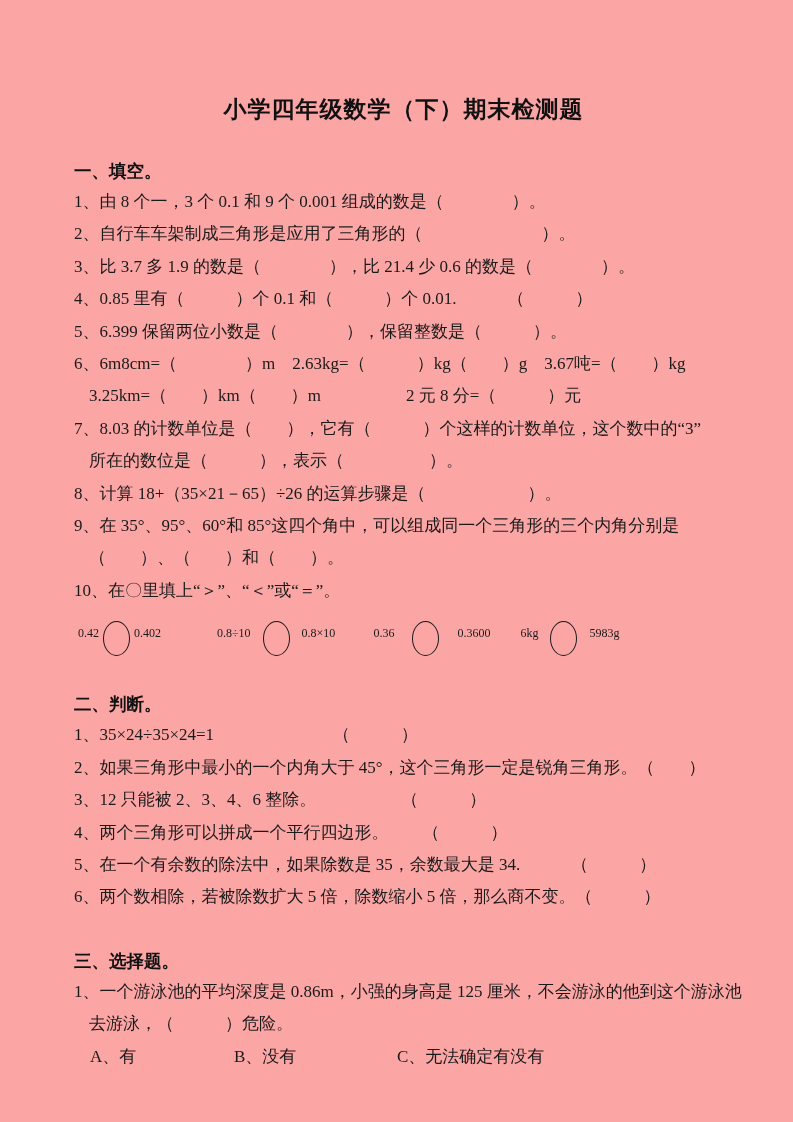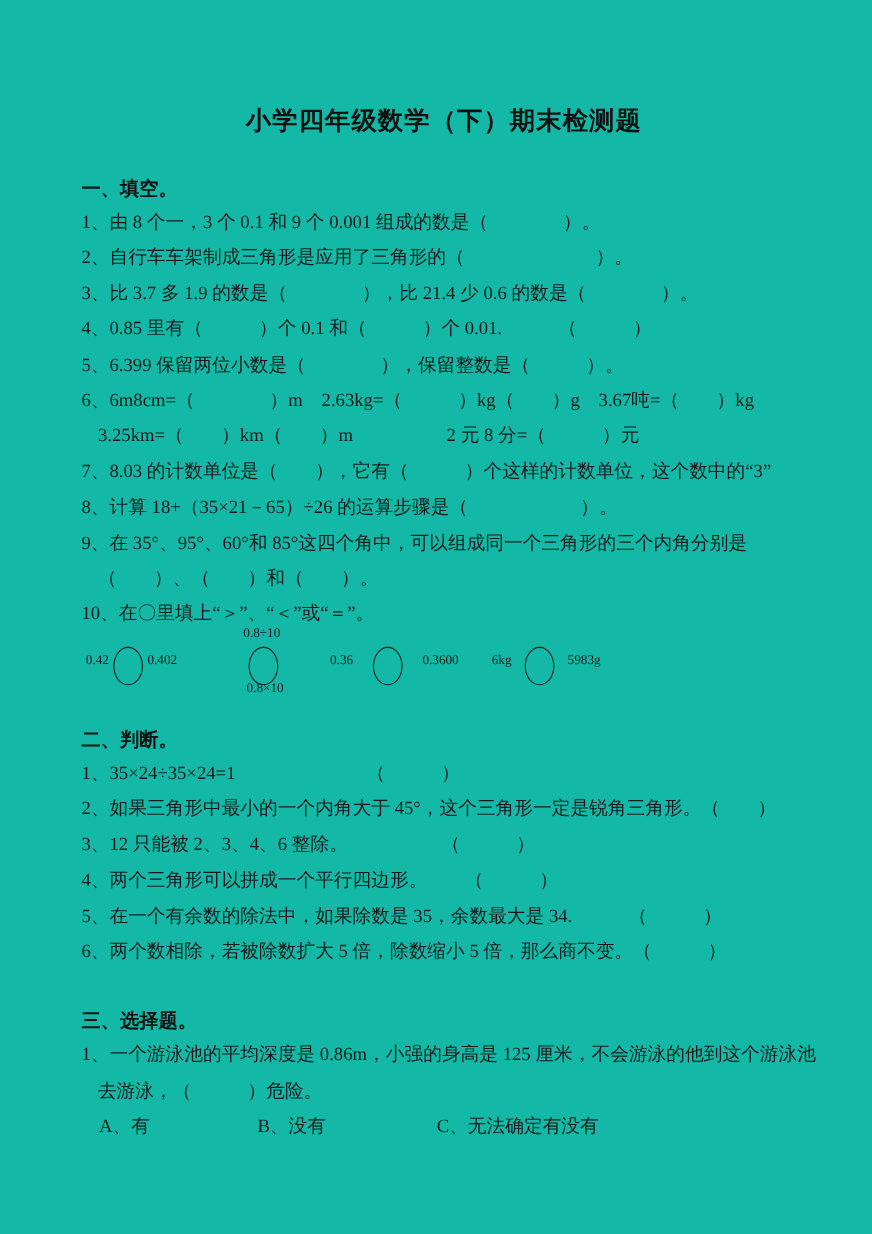--- a/index.html
+++ b/index.html
@@ -12,21 +12,21 @@
     height: 1122px;
     font-family: "Liberation Serif", "DejaVu Serif", serif;
     color: #1a1a1a;
     overflow: hidden;
   }
   .page {
     box-sizing: border-box;
     width: 793px;
     height: 1122px;
     padding: 94px 60px 0 74px;
-    background: #14b8a6;
+    background: #fca5a5;
   }
   .title {
     margin: 0 0 18px 0;
     text-align: center;
     font-family: "Liberation Sans", "DejaVu Sans", sans-serif;
     font-weight: bold;
     font-size: 23px;
     letter-spacing: 1px;
     line-height: 30px;
     color: #111111;
@@ -53,21 +53,21 @@
   
   .cmp-row {
     display: flex;
     align-items: center;
     margin: 4px 0 0 4px;
     height: 44px;
     font-size: 12px;
   }
   .cmp { display: inline-flex; align-items: center; white-space: pre; }
   .cmp.m1 { margin-right: 56px; }
-  .cmp.m2 { margin-right: 38px; flex-direction: column; }
+  .cmp.m2 { margin-right: 38px; }
   .cmp.m3 { margin-right: 30px; gap: 14px; }
   .circle {
     display: inline-block;
     width: 25px;
     height: 33px;
     border: 1.6px solid #1a1a1a;
     border-radius: 50%;
     margin: 0 4px;
     transform: translateY(5px);
     background: transparent;
@@ -94,20 +94,21 @@
   <div class="sec-heading">一、填空。</div>
   <div class="items">
     <div class="line">1、由 8 个一，3 个 0.1 和 9 个 0.001 组成的数是（　　　　）。</div>
     <div class="line">2、自行车车架制成三角形是应用了三角形的（　　　　　　　）。</div>
     <div class="line">3、比 3.7 多 1.9 的数是（　　　　），比 21.4 少 0.6 的数是（　　　　）。</div>
     <div class="line">4、0.85 里有（　　　）个 0.1 和（　　　）个 0.01.　　　（　　　）</div>
     <div class="line">5、6.399 保留两位小数是（　　　　），保留整数是（　　　）。</div>
     <div class="line">6、6m8cm=（　　　　）m　2.63kg=（　　　）kg（　　）g　3.67吨=（　　）kg</div>
     <div class="line cont">3.25km=（　　）km（　　）m　　　　　2 元 8 分=（　　　）元</div>
     <div class="line">7、8.03 的计数单位是（　　），它有（　　　）个这样的计数单位，这个数中的“3”</div>
+    <div class="line cont">所在的数位是（　　　），表示（　　　　　）。</div>
     <div class="line">8、计算 18+（35×21－65）÷26 的运算步骤是（　　　　　　）。</div>
     <div class="line">9、在 35°、95°、60°和 85°这四个角中，可以组成同一个三角形的三个内角分别是</div>
     <div class="line cont">（　　）、（　　）和（　　）。</div>
     <div class="line">10、在〇里填上“＞”、“＜”或“＝”。</div>
 
     <div class="cmp-row">
       <span class="cmp m1">
         <span>0.42</span>
         <span class="circle"></span>
         <span>0.402</span>

